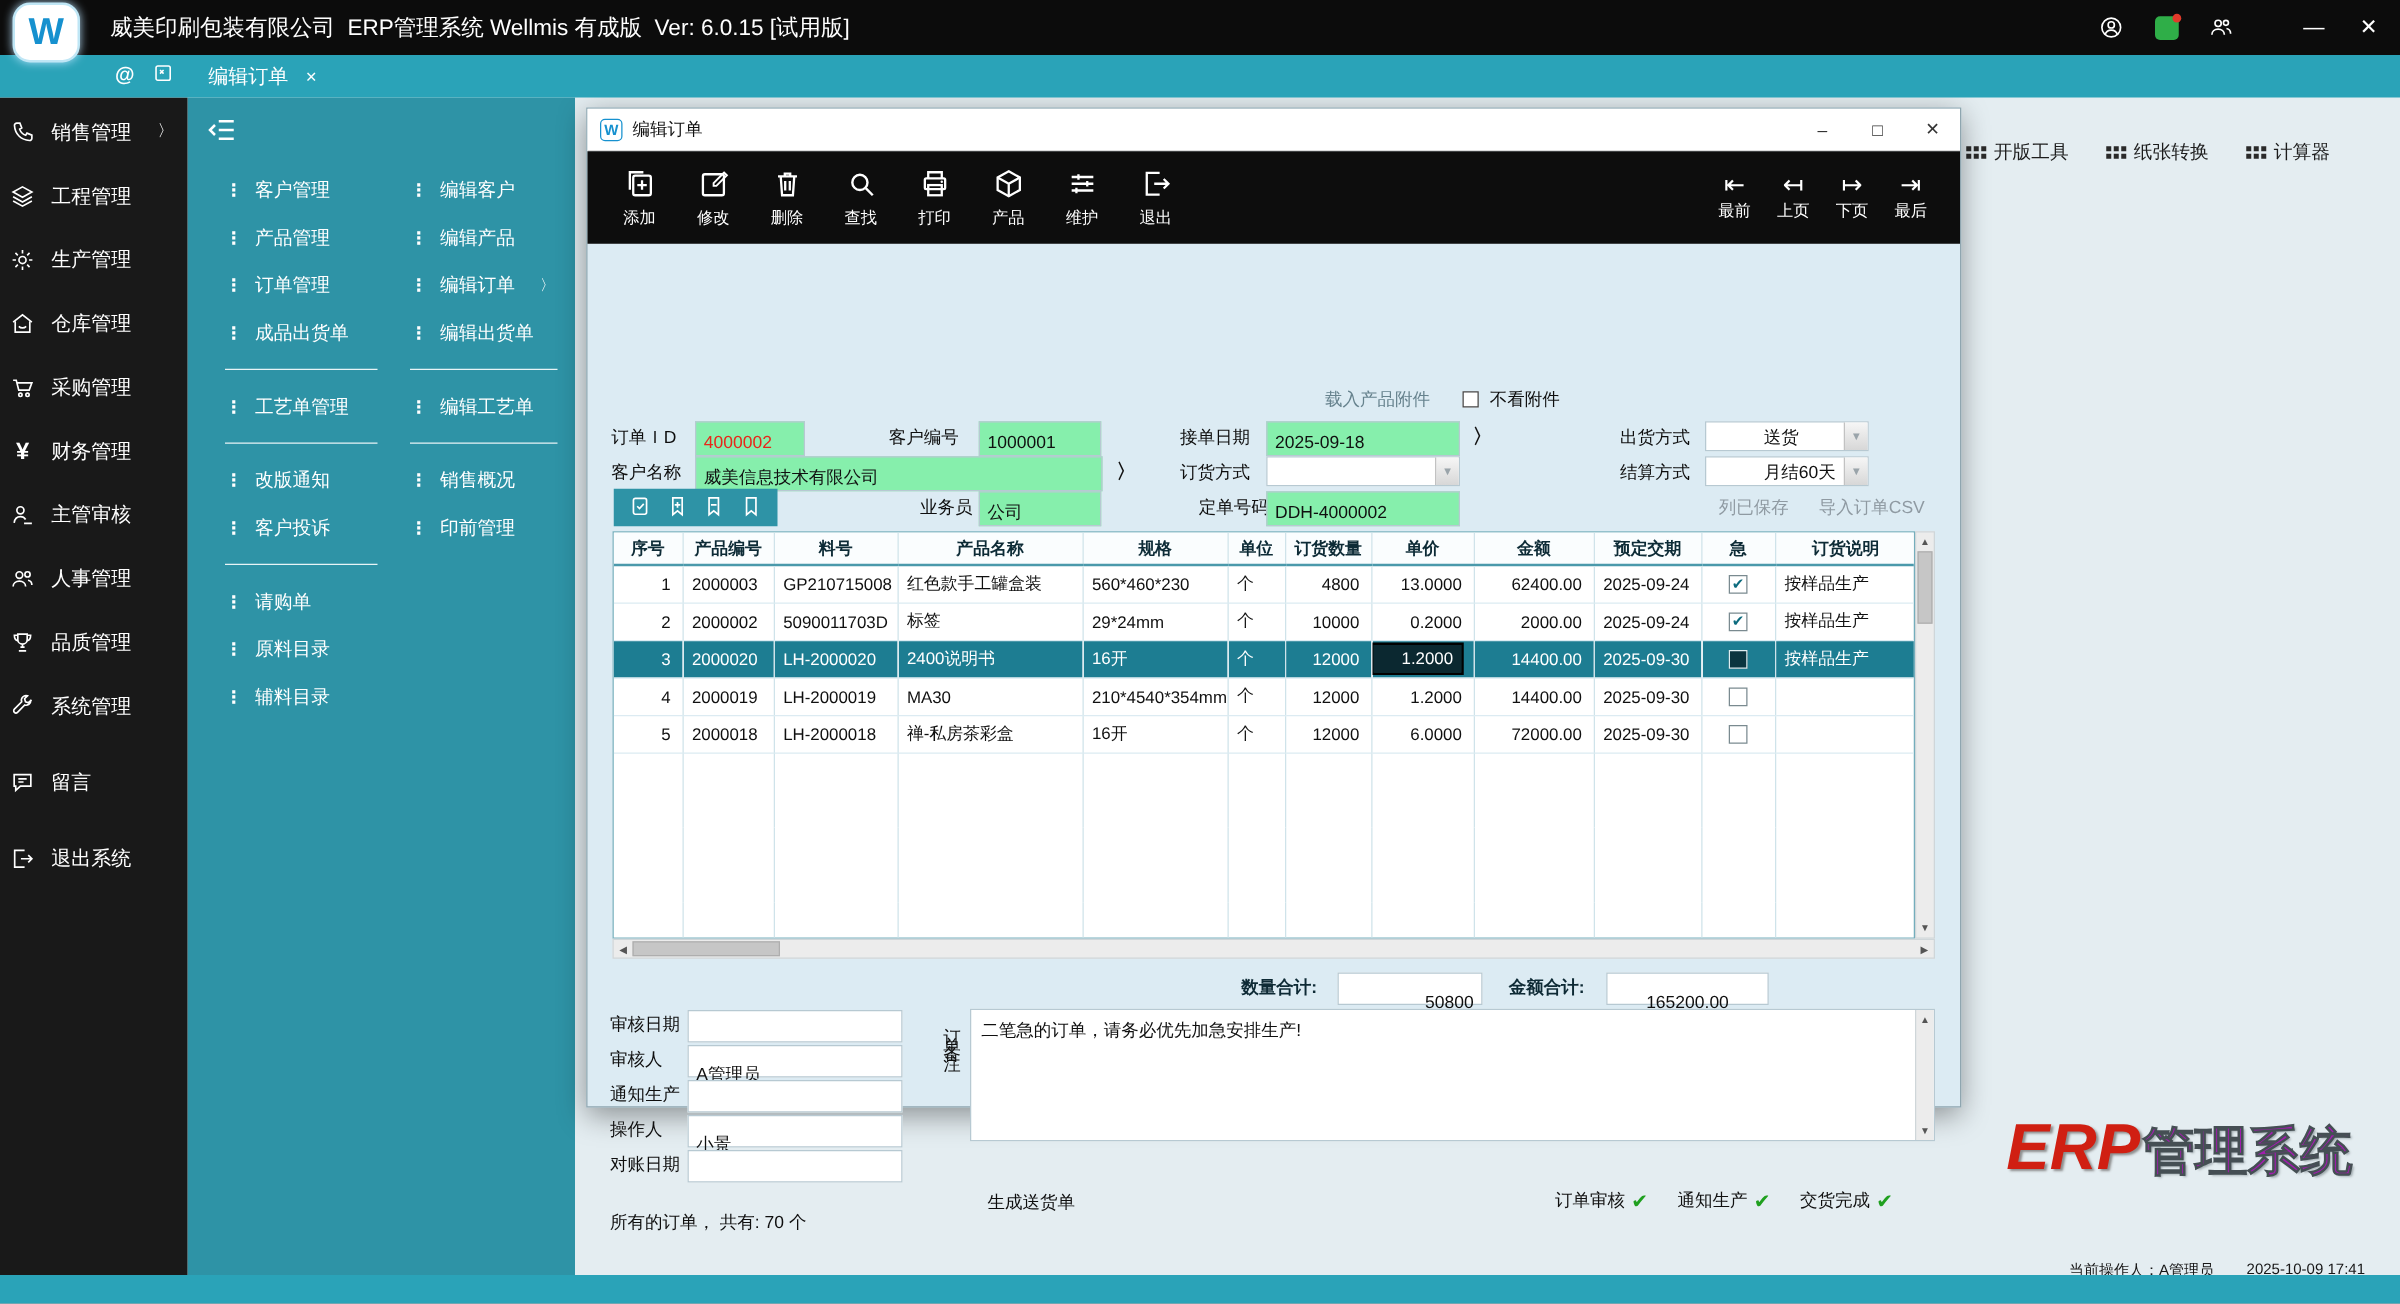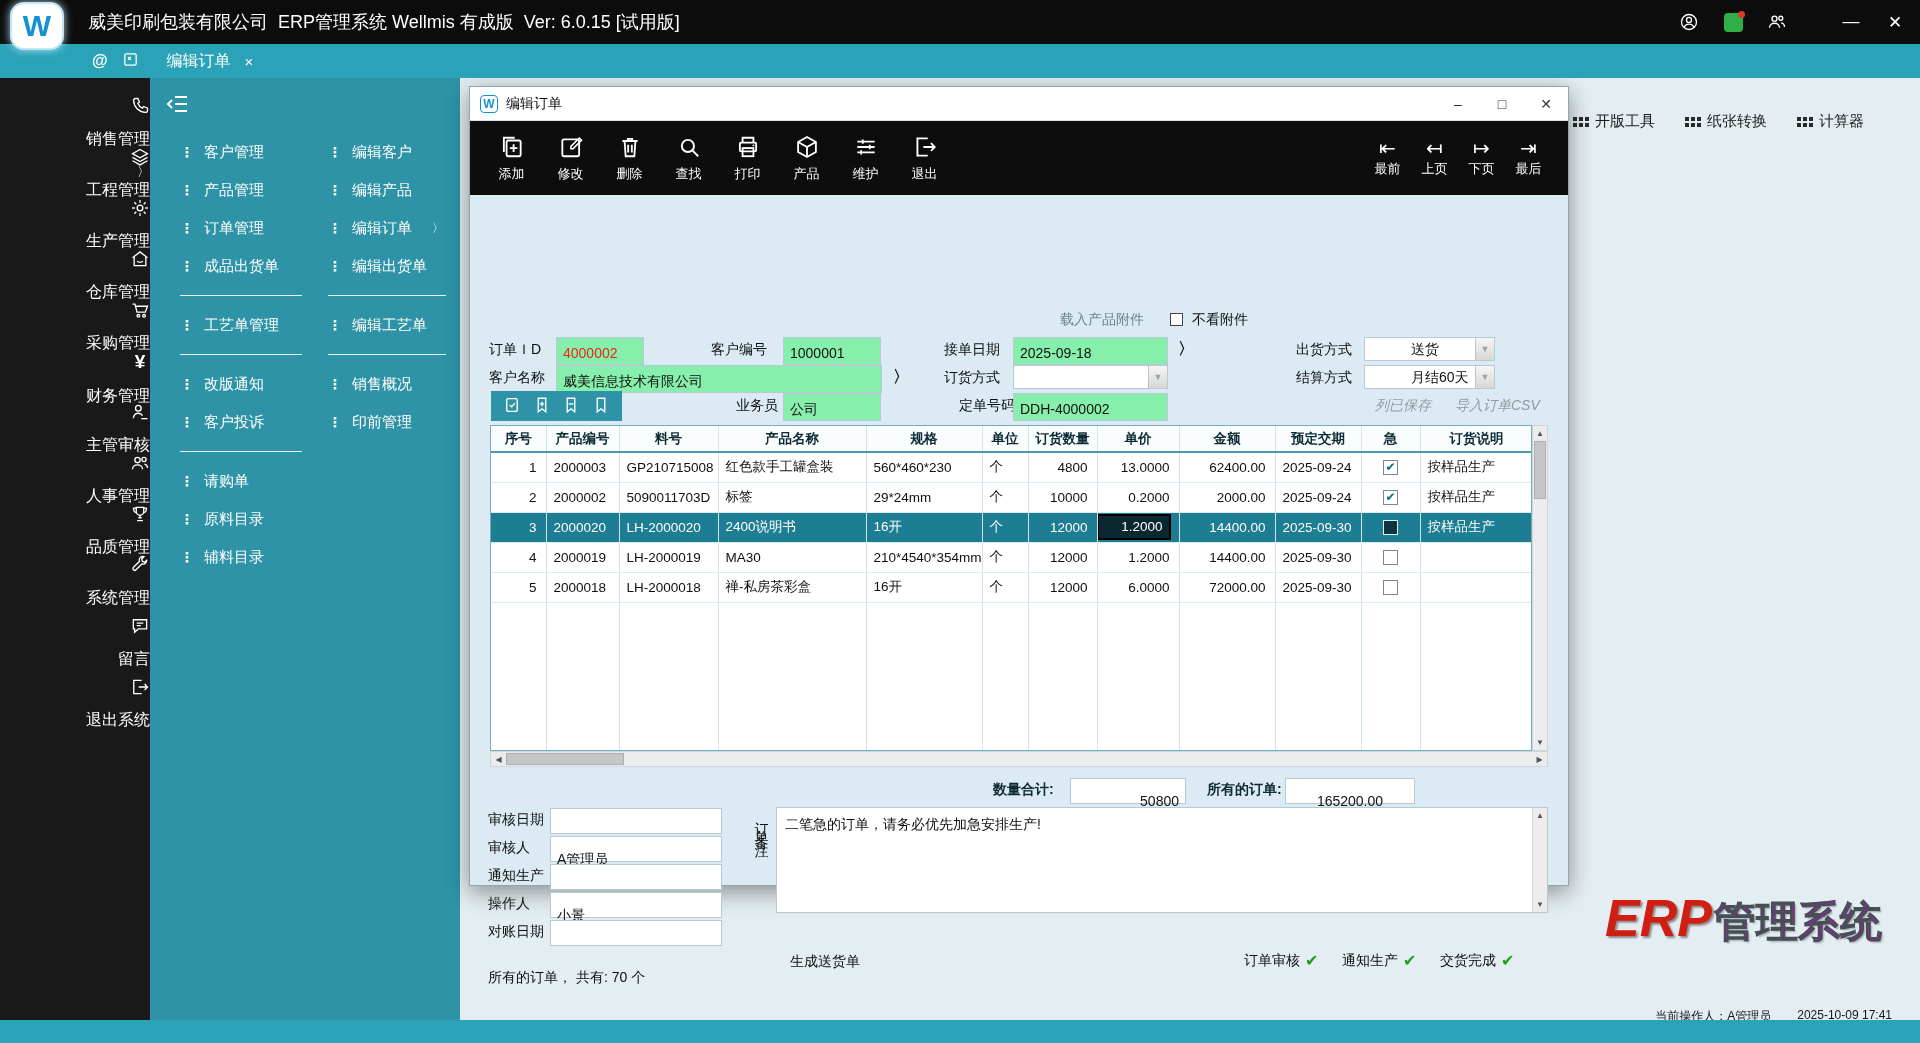--- a/index.html
+++ b/index.html
@@ -21,21 +21,21 @@
 
   
   .tabbar { position:absolute; left:0; top:44px; right:0; height:34px; background:#2aa3b8; color:#fff; display:flex; align-items:center; z-index:20; }
   .tabbar .ticons { margin-left:92px; display:flex; gap:14px; align-items:center; }
   .at-glyph { font-size:16px; font-weight:bold; }
   .tab { margin-left:28px; display:flex; align-items:center; gap:14px; font-size:16px; }
   .tab .x { font-size:15px; }
 
   
   .sidebar { position:absolute; left:0; top:78px; width:150px; bottom:23px; background:#191919; color:#fff; padding-top:18px; z-index:10;}
-  .side-item { height:51px; display:flex; align-items:flex-end; gap:13px; padding-left:8px; font-size:16px; cursor:default;flex-direction:column; }
+  .side-item { height:51px; display:flex; align-items:flex-start; gap:13px; padding-left:8px; font-size:16px; cursor:default; }
   .side-item .arrow { margin-left:8px; font-size:13px; }
   .side-gap { height:10px; }
   .side-item svg { flex:0 0 auto; }
 
   
   .submenu { position:absolute; left:150px; top:78px; width:310px; bottom:23px; background:#2e93a6; color:#fff; z-index:5; }
   .collapse { position:absolute; left:16px; top:14px; }
   .subcol { position:absolute; top:55px; }
   .subcol.c1 { left:30px; width:128px; }
   .subcol.c2 { left:178px; width:124px; }
@@ -74,21 +74,21 @@
 
   .dlg-body { position:relative; width:100%; height:692px; font-size:14px; color:#101010; }
   .abs { position:absolute; }
   .f-label { font-size:14px; color:#0e0e0e; white-space:nowrap; }
   .inputbox { background:#86efac; border:1px solid #b7c9d2; height:28px; line-height:22px; padding:4px 6px; font-size:14px; overflow:hidden; white-space:nowrap; }
   .red { color:#e8261a; }
   .sel { background:#fff; border:1px solid #b7c9d2; height:24px; display:flex;padding-left:40px; }
   .sel .val { flex:1; line-height:22px; padding:0 6px; overflow:hidden; white-space:nowrap; }
   .sel .btn { width:19px; background:linear-gradient(#f6f6f6,#d7d7d7); border-left:1px solid #c2c2c2; color:#9aa4aa; font-size:9px; display:flex; align-items:center; justify-content:center; }
   .link-grey { color:#66828d; }
-  .muted { color:#8f9aa2;font-style:italic; }
+  .muted { color:#8f9aa2; }
   .chev { font-size:16px; font-weight:bold; color:#111; }
   .cb { display:inline-block; width:13px; height:13px; border:1px solid #444; background:#fff; vertical-align:-2px; }
 
   .minibar { background:#2e93a6; display:flex; align-items:center; justify-content:space-around; padding:0 6px; }
 
   
   .tablewrap { position:absolute; left:20px; top:230px; width:1042px; height:326px; border:1px solid #74aebc; background:#fff; overflow:hidden; }
   table.grid { border-collapse:collapse; table-layout:fixed; width:1042px; font-size:13.5px; color:#101010; }
   .grid th { height:26px; background:#fafdfe; border-right:1px solid #cfe3ea; border-bottom:2px solid #4a99ab; font-weight:600; color:#0d2b36; font-size:13.5px; }
   .grid td { height:30px; border-right:1px solid #cfe3ea; border-bottom:1px solid #dcebf2; overflow:hidden; white-space:nowrap; }
@@ -745,21 +745,21 @@
       </div>
       <div class="hscroll">
         <span class="sb-arrow">◀</span>
         <span class="hthumb"></span>
         <span class="hspacer"></span>
         <span class="sb-arrow">▶</span>
       </div>
 
       <span class="abs f-label totlabel" style="left:523px;top:586px">数量合计:</span>
       <div class="abs bf-input" style="left:600px;top:583px;width:116px;text-align:right">50800</div>
-      <span class="abs f-label totlabel" style="left:737px;top:586px">所有的订单:</span>
+      <span class="abs f-label totlabel" style="left:737px;top:586px">金额合计:</span>
       <div class="abs bf-input" style="left:815px;top:583px;width:130px;text-align:center">165200.00</div>
 
       <span class="abs f-label" style="left:18px;top:616px">审核日期</span>
       <div class="abs bf-input" style="left:80px;top:613px;width:172px"></div>
       <span class="abs f-label" style="left:18px;top:644px">审核人</span>
       <div class="abs bf-input" style="left:80px;top:641px;width:172px">A管理员</div>
       <span class="abs f-label" style="left:18px;top:672px">通知生产</span>
       <div class="abs bf-input" style="left:80px;top:669px;width:172px"></div>
       <span class="abs f-label" style="left:18px;top:700px">操作人</span>
       <div class="abs bf-input" style="left:80px;top:697px;width:172px">小景</div>

